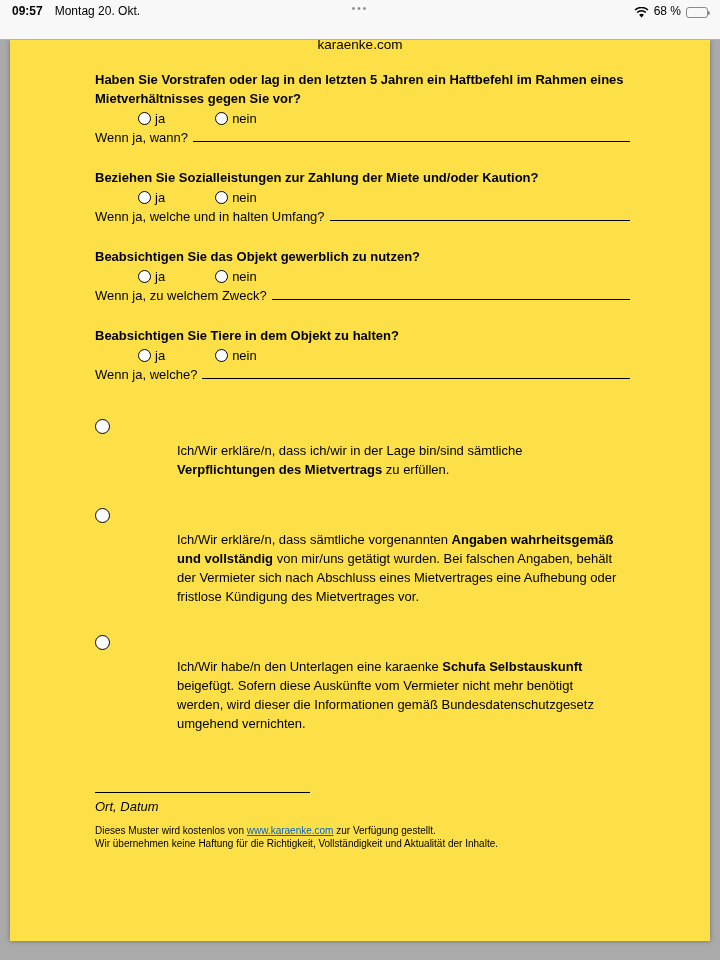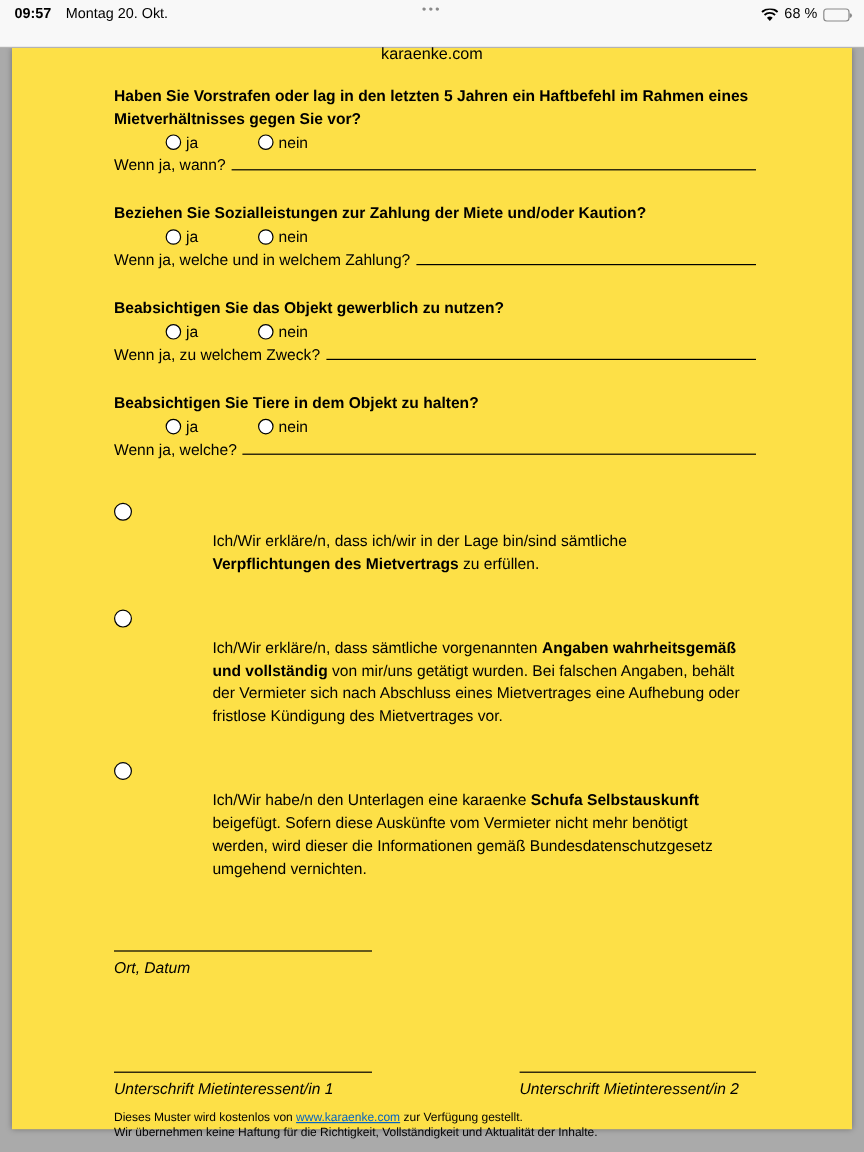--- a/index.html
+++ b/index.html
@@ -141,21 +141,21 @@
         <span class="radio-opt">
           <span class="radio-circle"></span>
           <span>ja</span>
         </span>
         <span class="radio-opt">
           <span class="radio-circle"></span>
           <span>nein</span>
         </span>
       </div>
       <div class="followup">
-        <span class="followup-label">Wenn ja, welche und in welchem Zahlung?</span>
+        <span class="followup-label">Wenn ja, welche und in halten Umfang?</span>
         <span class="fill-line"></span>
       </div>
     </div>
 
     <div class="q-block">
       <div class="q-title">Beabsichtigen Sie das Objekt gewerblich zu nutzen?</div>
       <div class="radio-row">
         <span class="radio-opt">
           <span class="radio-circle"></span>
           <span>ja</span>
@@ -212,30 +212,20 @@
         </div>
       </div>
 
     </div>
 
     <div class="sig-section line-block">
       <span class="blank"></span>
       <div class="line-label">Ort, Datum</div>
     </div>
 
-    <div class="sig-row">
-      <div class="sig-col left">
-        <span class="blank"></span>
-        <div class="line-label">Unterschrift Mietinteressent/in 1</div>
-      </div>
-      <div class="sig-col right">
-        <span class="blank"></span>
-        <div class="line-label">Unterschrift Mietinteressent/in 2</div>
-      </div>
-    </div>
 
 
     <div class="doc-footer">
       <div><span>Dieses Muster wird kostenlos von </span><a href="#">www.karaenke.com</a><span> zur Verfügung gestellt.</span></div>
       <div>Wir übernehmen keine Haftung für die Richtigkeit, Vollständigkeit und Aktualität der Inhalte.</div>
     </div>
 
   </div>
 </div>
 

